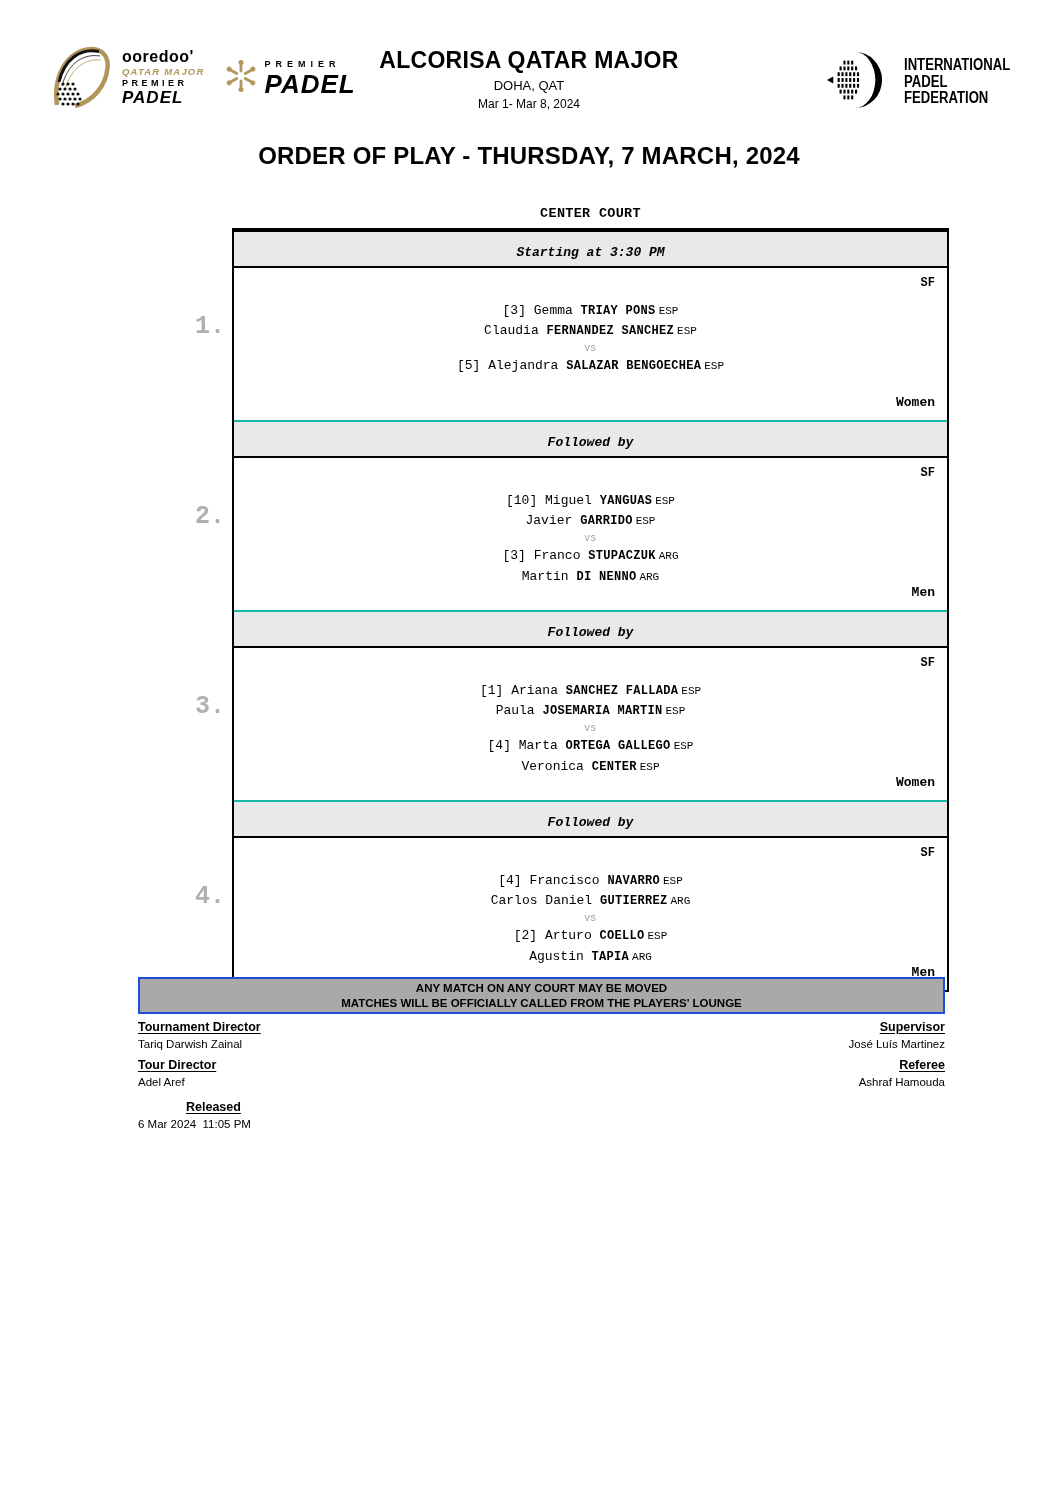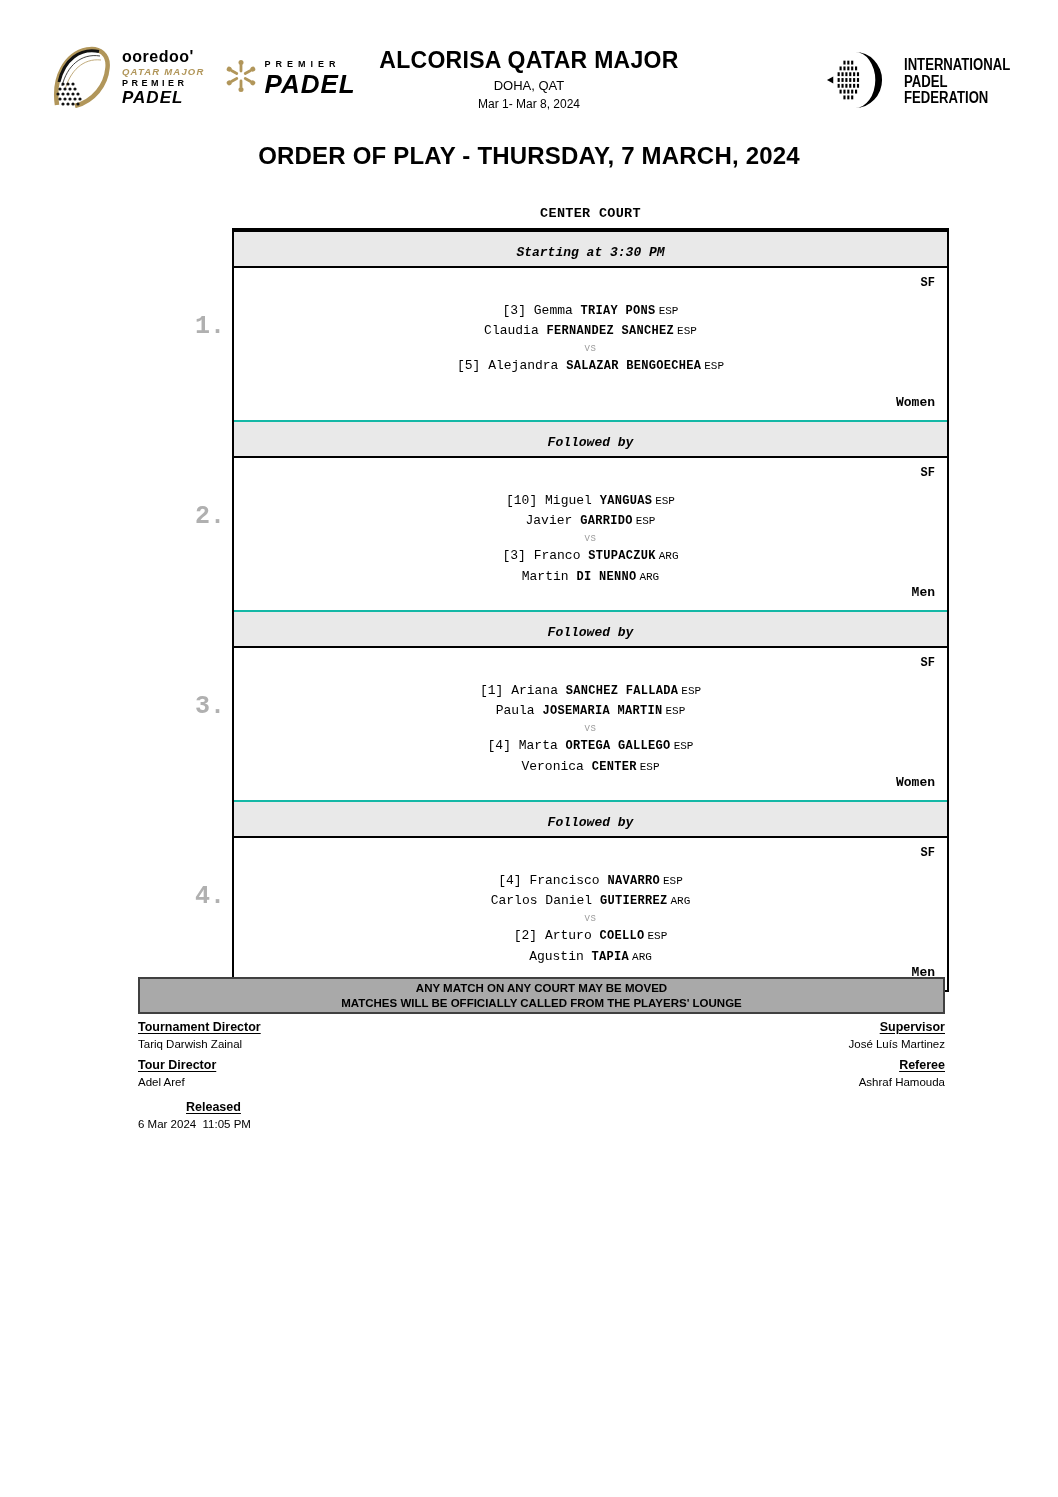--- a/index.html
+++ b/index.html
@@ -42,21 +42,21 @@
   .round-label { position:absolute; top:8px; right:12px; font-size:12px; font-weight:bold; }
   .category-label { position:absolute; bottom:10px; right:12px; font-size:13px; font-weight:bold; }
   .players { position:absolute; top:31px; left:0; right:0; }
   .player-line { text-align:center; font-size:13px; margin:2.5px 0; line-height:17px; }
   .player-line .seed:empty { display:none; }
   .player-line .last { font-size:12px; font-weight:bold; letter-spacing:.3px;text-align:center; }
   .player-line .country { font-size:11px; margin-left:3px; }
   .vs { text-align:center; font-size:9px; color:#9a9a9a; letter-spacing:.5px; line-height:12px; margin:1px 0; }
 
   
-  .notice { position:absolute; top:977px; left:138px; width:807px; height:37px; background:#a9a9a9; border:2px solid #404040; display:flex; flex-direction:column; justify-content:center; text-align:center; }
+  .notice { position:absolute; top:977px; left:138px; width:807px; height:37px; background:#a9a9a9; border:2px solid #1d4ed8; display:flex; flex-direction:column; justify-content:center; text-align:center; }
   .notice div { font-size:11.5px; font-weight:bold; line-height:15px; }
 
   
   .footer { position:absolute; top:1020px; left:138px; width:807px; display:flex; justify-content:space-between; }
   .footer-col { display:flex; flex-direction:column; }
   .footer-col.right { text-align:right; }
   .footer-label { font-size:12.5px; font-weight:bold; text-decoration:underline; text-underline-offset:2px; margin-top:8px; }
   .footer-col .footer-label:first-child { margin-top:0; }
   .footer-value { font-size:11.5px; margin-top:4px; white-space:pre; }
   .footer-label.released { margin-top:12px;padding-left:48px; }

